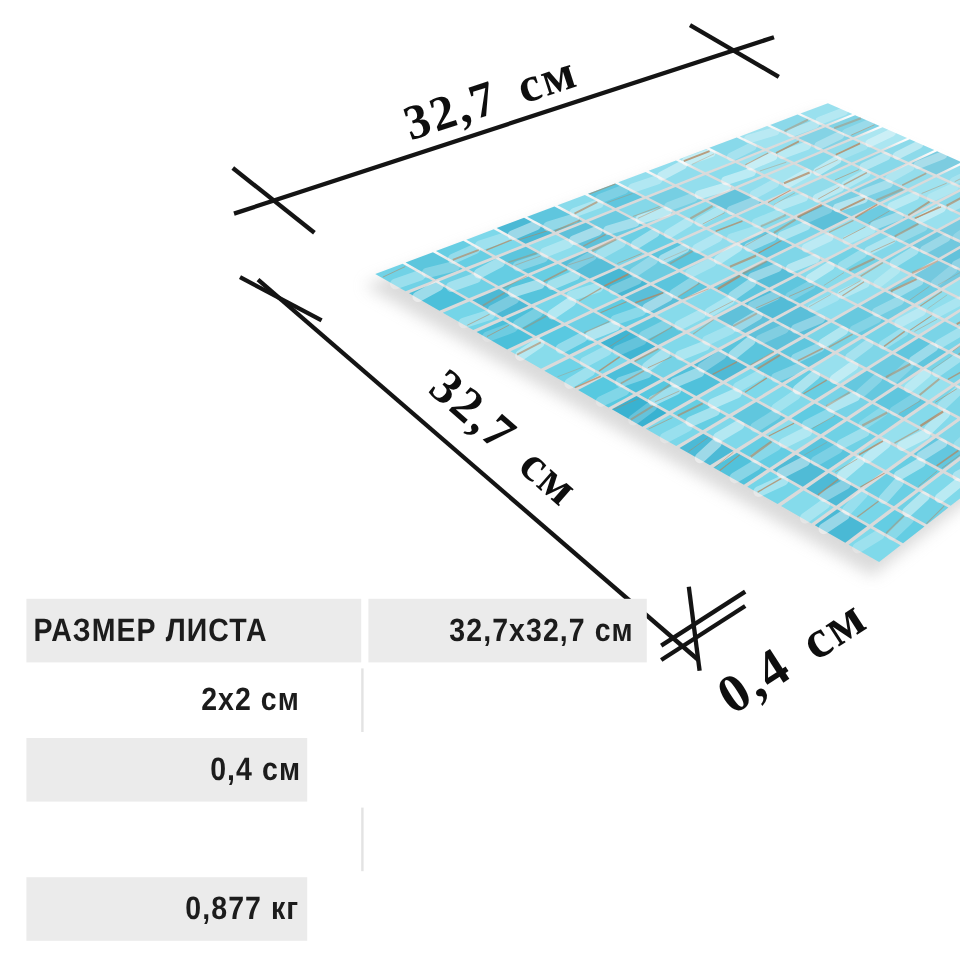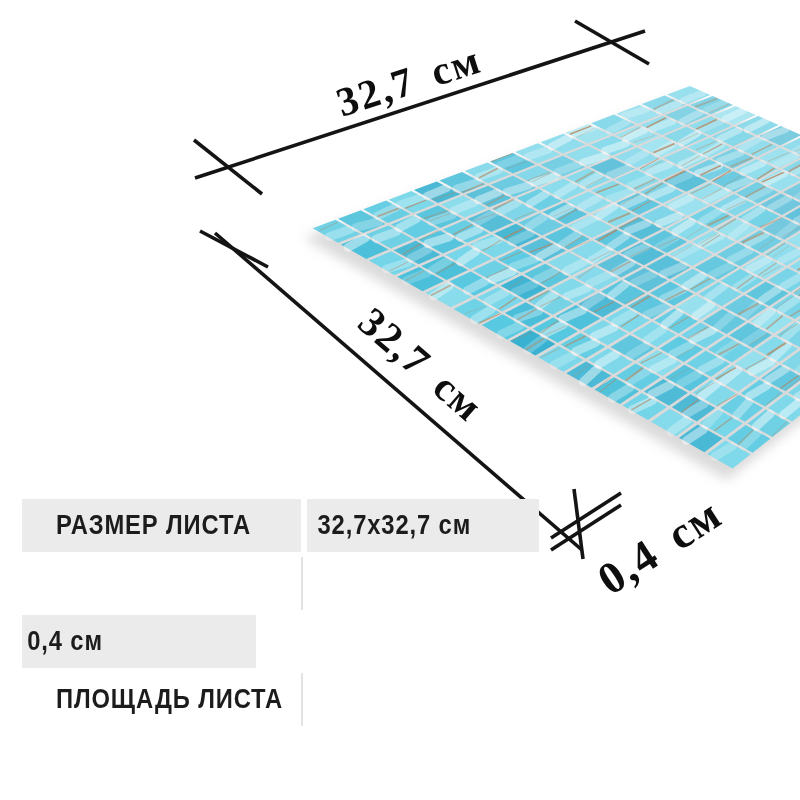--- a/index.html
+++ b/index.html
@@ -13,22 +13,22 @@
     font-family:"Liberation Serif",serif;font-weight:bold;fill:#0e0e0e;
     letter-spacing:2px;word-spacing:7px;
   }
   
   #spec-table{
     position:absolute;left:22px;top:499px;width:517px;
     display:flex;flex-direction:column;gap:5px;
   }
   .row{display:flex;gap:6px;height:53px;position:relative;}
   .cell{display:flex;align-items:center;box-sizing:border-box;}
-  .cell.lab{width:281px;padding-left:34px;}
-  .cell.val{width:234px;justify-content:flex-start;}
+  .cell.lab{width:281px;padding-left:6px;}
+  .cell.val{width:234px;justify-content:flex-end;}
   .row.alt .cell{background:#ebebeb;}
   .row:not(.alt)::after{
     content:'';position:absolute;left:279px;top:0;width:2px;height:100%;
     background:#e3e3e3;
   }
   .spec-text{
     font-size:27px;font-weight:bold;color:#1c1c1c;letter-spacing:1px;
     white-space:nowrap;display:inline-block;transform:scaleX(0.88);
   }
   .cell.lab .spec-text{transform-origin:left center;}
@@ -936,27 +936,30 @@
   <div id="spec-table">
     <div class="row alt">
       <div class="cell lab">
           <span class="spec-text">РАЗМЕР ЛИСТА</span>
         </div>
       <div class="cell val">
           <span class="spec-text">32,7x32,7 см</span>
         </div>
     </div>
     <div class="row">
+      <div class="cell val">
+          <span class="spec-text">2x2 см</span>
+        </div>
     </div>
     <div class="row alt">
       <div class="cell val">
           <span class="spec-text">0,4 см</span>
         </div>
     </div>
     <div class="row">
-      <div class="cell lab">
-          <span class="spec-text">ПЛОЩАДЬ ЛИСТА</span>
-        </div>
     </div>
     <div class="row alt">
+      <div class="cell val">
+          <span class="spec-text">0,877 кг</span>
+        </div>
     </div>
   </div>
 </div>
 
 </body></html>

